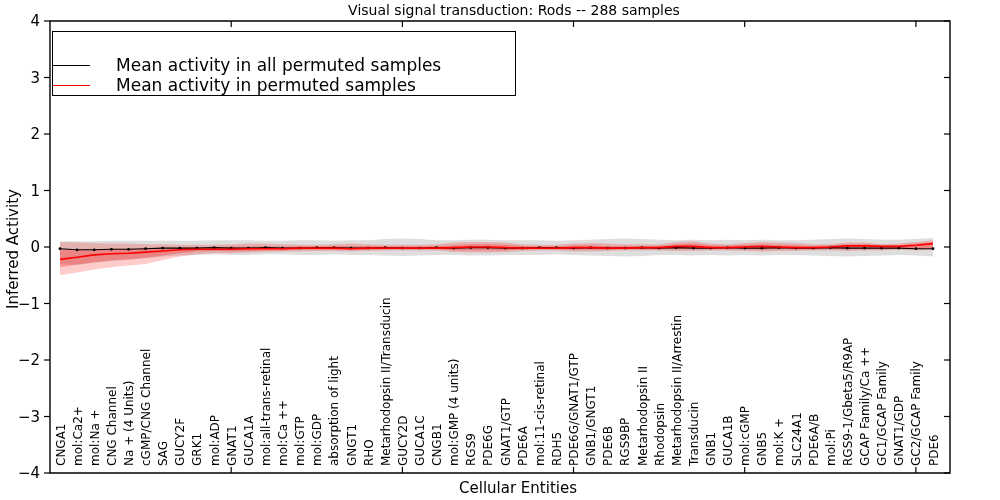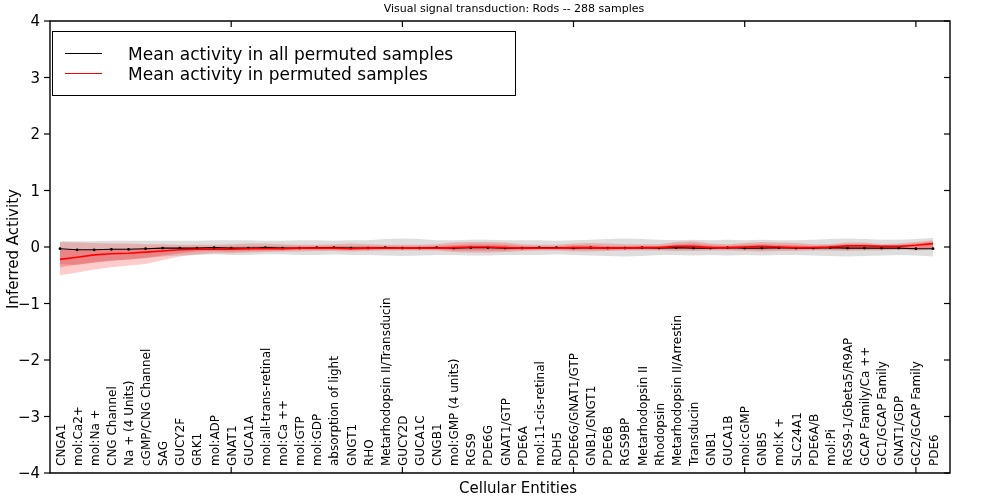--- a/index.html
+++ b/index.html
@@ -4,37 +4,36 @@
 <style>
   html,body{margin:0;padding:0;background:#fff;}
   .fig{
     width:1000px;height:500px;position:relative;background:#ffffff;
     font-family:"DejaVu Sans","Liberation Sans",sans-serif;color:#000;
     overflow:hidden;
   }
   .fig svg{position:absolute;left:0;top:0;}
   .title{
     position:absolute;top:2px;left:0;right:0;text-align:center;
-    font-size:11px;white-space:nowrap;margin-left:28px;
+    font-size:14px;white-space:nowrap;margin-left:28px;
   }
   .xlabel{
     position:absolute;top:479px;left:0;right:0;text-align:center;
     font-size:15px;
     padding-left:36px;
   }
   .ylabel{
     position:absolute;left:13px;top:249px;
     transform:translate(-50%,-50%) rotate(-90deg);
     font-size:15px;white-space:nowrap;
   }
   .legend{
     position:absolute;left:52px;top:31px;width:464px;height:65px;
     box-sizing:border-box;border:1.6px solid #000;background:#fff;
-    display:flex;flex-direction:column;justify-content:center;
-    padding-left:12px;
+    display:flex;flex-direction:column;justify-content:flex-end;
   }
   .legend-row{display:flex;align-items:center;}
   .legend-swatch{width:37px;height:0;border-top:1.7px solid #000;flex:0 0 auto;}
   .legend-label{margin-left:26px;font-size:17px;white-space:nowrap;}
 </style>
 </head>
 <body>
 
 <div class="fig">
   <svg id="plot" width="1000" height="500">

